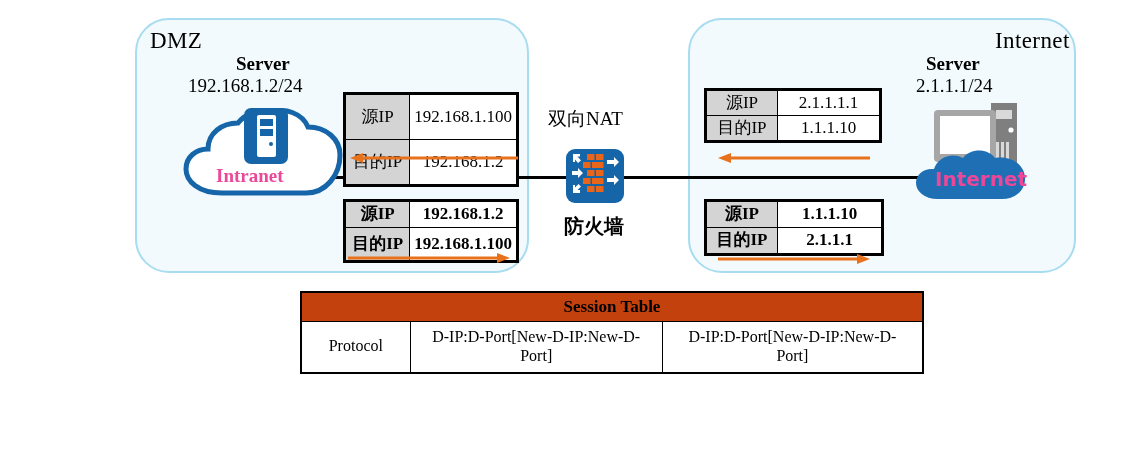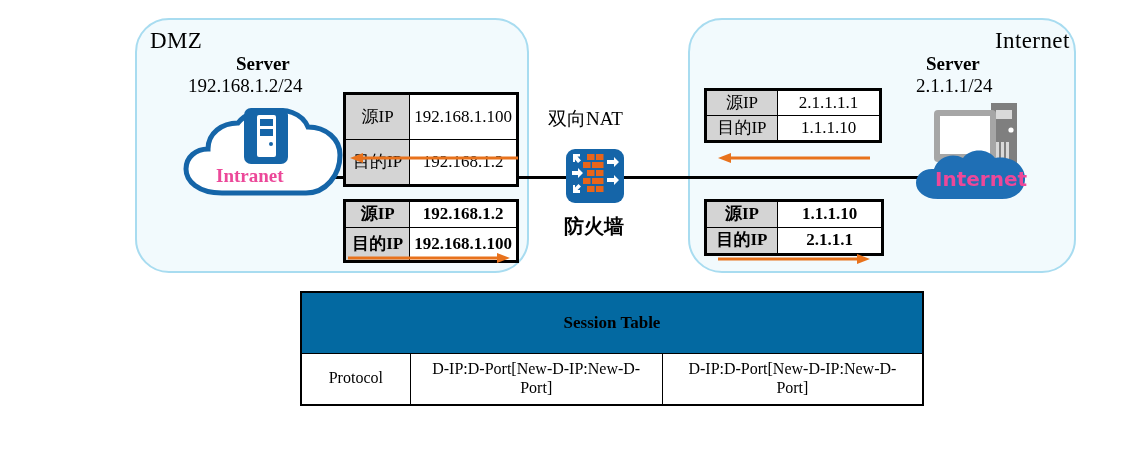--- a/index.html
+++ b/index.html
@@ -75,22 +75,22 @@
   #arrow-dmz-down{left:310px;top:150px;width:168px;}
   #arrow-dmz-up{left:308px;top:250px;width:162px;}
   #arrow-unt-down{left:678px;top:150px;width:152px;}
   #arrow-unt-up{left:678px;top:251px;width:152px;}
 
   
   #session-table{position:absolute;left:260px;top:291px;width:624px;
                  border:2px solid #000;border-collapse:collapse;background:#fff;}
   #session-table td{border:1px solid #000;font-size:16px;text-align:center;
                     padding:3px 14px;line-height:1.15;}
-  #session-table td.caption{background:#0369a1;font-weight:bold;font-size:17px;
-                            padding:20px;}
+  #session-table td.caption{background:#c2410c;font-weight:bold;font-size:17px;
+                            padding:4px;}
   #session-table td.col-proto{width:86px;}
   #session-table td.col-a{width:262px;}
   #session-table td.col-b{width:272px;}
   #session-table tr.hdr td{height:44px;}
   #session-table tr.row td{height:44px;}
 </style>
 </head>
 <body>
 
 <div class="stage">

